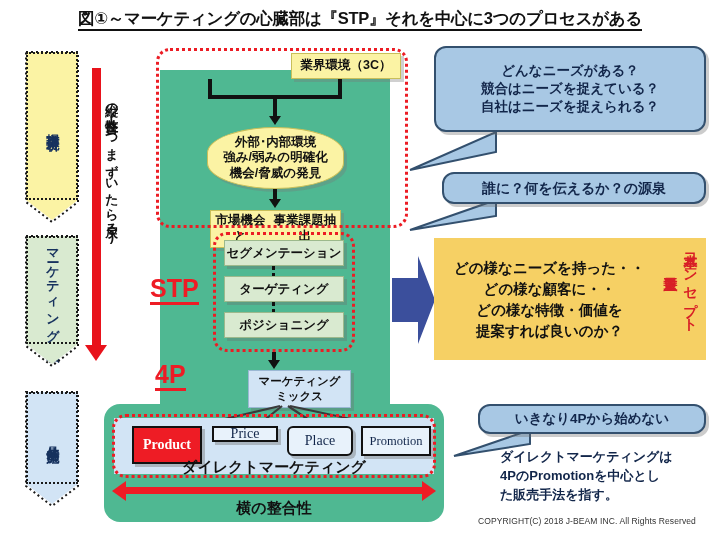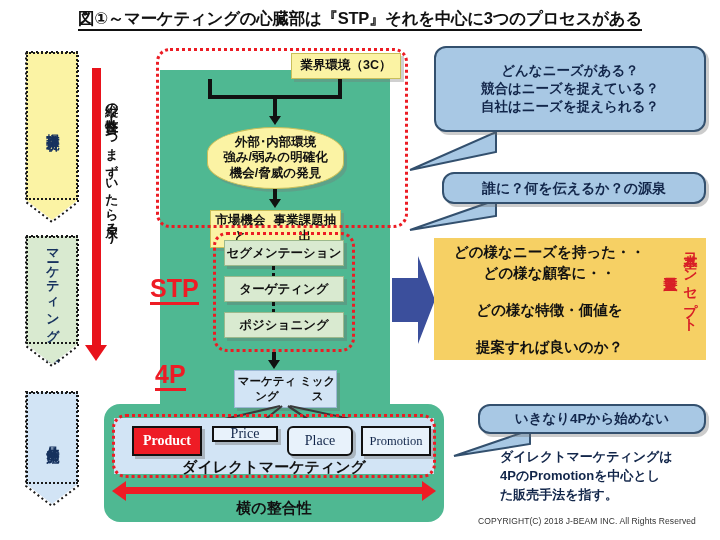--- a/index.html
+++ b/index.html
@@ -255,42 +255,42 @@
   <div class="abs" style="left:272px;top:302px;width:3px;height:10px;background:repeating-linear-gradient(#111 0 4px,transparent 4px 7px);"></div>
   <div class="abs gbox" style="left:224px;top:312px;width:120px;height:26px;">
     <span>ポジショニング</span>
   </div>
 
   <div class="abs stp-label" style="left:150px;top:276px;">STP</div>
 
   <div class="abs vline" style="left:272px;top:352px;width:4px;height:10px;"></div>
   <div class="abs arrowhead-d" style="left:268px;top:360px;"></div>
 
-  <div class="abs bbox" style="left:234px;top:370px;width:103px;height:38px;font-size:11.5px;flex-direction:row;">
+  <div class="abs bbox" style="left:248px;top:370px;width:103px;height:38px;font-size:11.5px;flex-direction:column;">
     <span>マーケティング</span>
     <span>ミックス</span>
   </div>
 
   <div class="abs stp-label" style="left:155px;top:362px;">4P</div>
 
   <svg class="abs" style="left:120px;top:404px;" width="320" height="34" viewBox="0 0 320 34">
     <defs>
       <marker id="ah" markerWidth="7" markerHeight="7" refX="5" refY="3.2" orient="auto">
         <path d="M0,0 L7,3.2 L0,6.4 Z" fill="#3a3a3a"></path>
       </marker>
     </defs>
     <line x1="160" y1="2" x2="58" y2="26" stroke="#3a3a3a" stroke-width="2.2" marker-end="url(#ah)"></line>
     <line x1="162" y1="2" x2="132" y2="26" stroke="#3a3a3a" stroke-width="2.2" marker-end="url(#ah)"></line>
     <line x1="168" y1="2" x2="204" y2="26" stroke="#3a3a3a" stroke-width="2.2" marker-end="url(#ah)"></line>
     <line x1="170" y1="2" x2="282" y2="26" stroke="#3a3a3a" stroke-width="2.2" marker-end="url(#ah)"></line>
   </svg>
 
   <div class="abs" id="fourPPanel" style="left:114px;top:418px;width:320px;height:56px;"></div>
 
-  <div class="abs pbox active" style="left:132px;top:426px;width:70px;height:30px;">
+  <div class="abs pbox active" style="left:132px;top:426px;width:70px;height:38px;">
     <span>Product</span>
   </div>
   <div class="abs pbox" style="left:212px;top:426px;width:66px;height:16px;">
     <span>Price</span>
   </div>
   <div class="abs pbox" style="left:287px;top:426px;width:66px;height:30px;border-radius:6px;">
     <span>Place</span>
   </div>
   <div class="abs pbox" style="left:361px;top:426px;width:70px;height:30px;font-size:12.5px;">
     <span>Promotion</span>
@@ -322,21 +322,21 @@
   </div>
 
   <svg class="abs" style="left:392px;top:252px;" width="44" height="96" viewBox="0 0 44 96">
     <path d="M0,26 L26,26 L26,4 L43,48 L26,92 L26,70 L0,70 Z" fill="#3b4f9c"></path>
   </svg>
 
   <div class="abs" id="conceptPanel" style="left:434px;top:238px;width:272px;height:122px;"></div>
   <div class="abs" style="left:442px;top:248px;width:215px;height:104px;display:flex;flex-direction:column;justify-content:center;align-items:center;text-align:center;">
     <div class="cline" style="margin:1px 0;">どの様なニーズを持った・・</div>
     <div class="cline" style="margin:1px 0;">どの様な顧客に・・</div>
-    <div class="cline" style="margin:17px 0;">どの様な特徴・価値を</div>
+    <div class="cline" style="margin:1px 0;">どの様な特徴・価値を</div>
     <div class="cline" style="margin:1px 0;">提案すれば良いのか？</div>
   </div>
   <div class="abs vred" style="left:684px;top:244px;height:112px;">基本コンセプト</div>
   <div class="abs vred" style="left:664px;top:266px;height:70px;">最重要</div>
 
   <svg class="abs" style="left:452px;top:428px;" width="80" height="30" viewBox="0 0 80 30">
     <path d="M78,2 L78,16 L2,28 Z" fill="#a8c8e4" stroke="#33506e" stroke-width="2"></path>
   </svg>
   <div class="abs bubble" style="left:478px;top:404px;width:228px;height:30px;font-size:13.5px;">
     <span>いきなり4Pから始めない</span>

